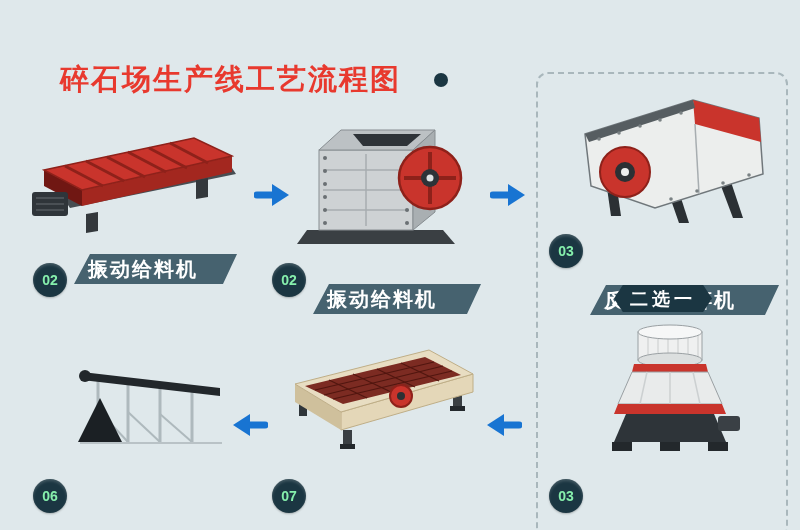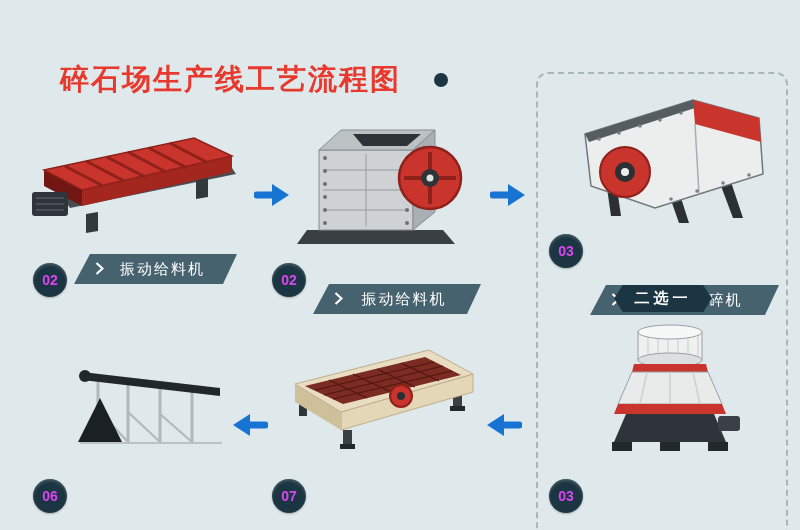--- a/index.html
+++ b/index.html
@@ -7,36 +7,36 @@
   body { font-family:"Liberation Sans","DejaVu Sans",sans-serif; }
   #canvas { position:relative; width:800px; height:530px; background:#dfe8eb; overflow:hidden;margin-top:42px; }
   .abs { position:absolute; }
 
   .title { color:#e8392e; font-size:29px; font-weight:bold; letter-spacing:2px; white-space:nowrap; }
   .title-dot { width:14px; height:14px; border-radius:50%; background:#1b3642; }
 
   .dashed-box { border:2px dashed #a9b7bc; border-radius:12px; }
 
   .num-circle {
-    width:34px; height:34px; border-radius:50%; background:#1b3642; color:#d946ef;
+    width:34px; height:34px; border-radius:50%; background:#1b3642; color:#86efac;
     font-size:14px; font-weight:bold; display:flex; align-items:center; justify-content:center;
     box-shadow: inset 0 2px 3px rgba(255,255,255,.18), 0 1px 2px rgba(0,0,0,.25);
   }
 
   .banner {
     position:relative; height:30px; background:#46626f; color:#fff;
-    display:flex; align-items:center; justify-content:center;
-    font-size:15px; font-weight:normal; letter-spacing:2px; white-space:nowrap;
+    display:flex; align-items:center; 
+    font-size:20px; font-weight:bold; letter-spacing:2px; white-space:nowrap;
     clip-path: polygon(16px 0, 100% 0, calc(100% - 14px) 100%, 0 100%);
   }
   .banner .chev { position:absolute; left:21px; top:8px; }
   .banner span { padding-left:14px; }
 
   .ribbon {
-    background:#1b3642; color:#fff; font-size:15px; font-weight:bold; letter-spacing:4px;
+    background:#1b3642; color:#fff; font-size:18px; font-weight:bold; letter-spacing:4px;
     display:flex; align-items:center; justify-content:center;
     clip-path: polygon(0% 50%, 9% 0%, 91% 0%, 100% 50%, 91% 100%, 9% 100%);
   }
 
   .arrow-left svg { transform: scaleX(-1); }
 </style>
 </head>
 <body>
 
 <div id="canvas">

